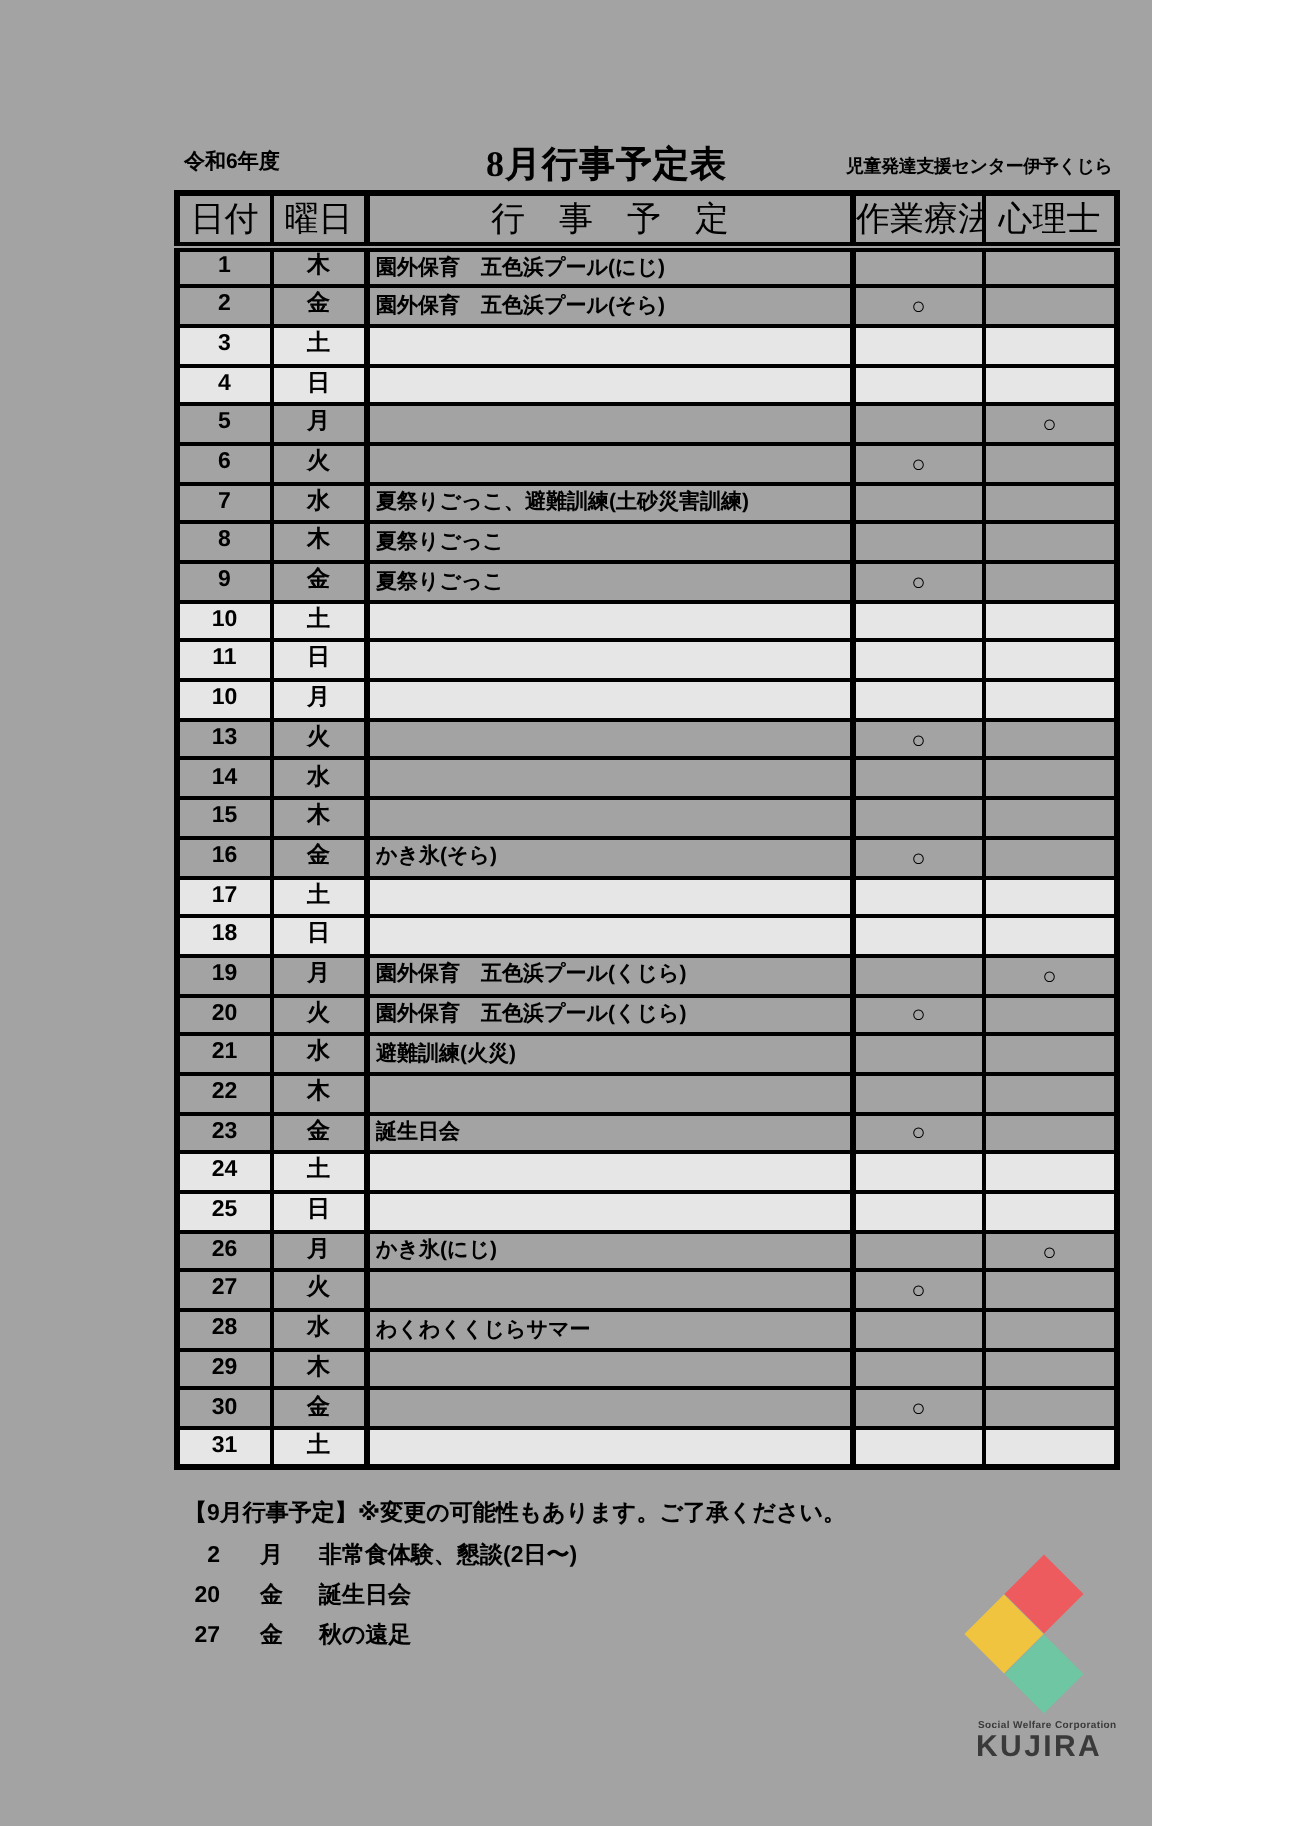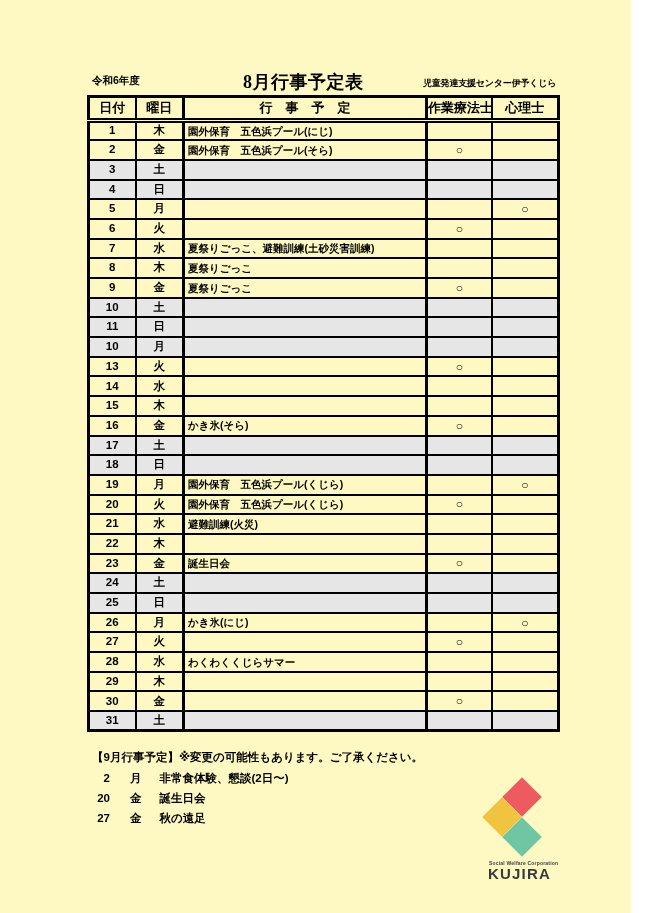--- a/index.html
+++ b/index.html
@@ -1,28 +1,28 @@
 <!DOCTYPE html>
 <html><head>
 <meta charset="utf-8">
 <style>
   html,body{margin:0;padding:0;background:#fff;}
-  .page{position:relative;width:631px;height:913px;background:#fef9c3;overflow:hidden;
+  .page{position:relative;width:576px;height:913px;background:#a3a3a3;overflow:hidden;
         font-family:"Liberation Sans","DejaVu Sans",sans-serif;color:#000;}
 
   
   .fiscal{position:absolute;left:92px;top:74px;font-size:10.5px;font-weight:bold;}
   .title{position:absolute;left:243px;top:70px;font-size:18px;font-weight:bold;letter-spacing:.5px;font-family:Liberation Serif, serif;}
   .org{position:absolute;left:423px;top:77px;font-size:9px;font-weight:bold;letter-spacing:-0.2px;white-space:nowrap;}
 
   
   table.schedule{position:absolute;left:87px;top:95px;width:470px;
                  border-collapse:collapse;table-layout:fixed;border:3px solid #000;}
   .schedule th,.schedule td{border:2px solid #000;padding:0;overflow:hidden;white-space:nowrap;}
-  .schedule thead th{height:20px;font-size:13px;font-weight:bold;text-align:center;
+  .schedule thead th{height:20px;font-size:17px;font-weight:normal;text-align:center;
                      border-bottom:5px double #000;}
   .schedule tbody tr{height:19.7px;}
   .schedule td{font-size:11.5px;font-weight:bold;text-align:center;vertical-align:middle;line-height:1;}
   .schedule td.ev{font-size:10.5px;text-align:left;padding-left:3px;margin-left:13px;}
   .schedule td.mark{font-weight:normal;font-size:12px;}
   .schedule th:nth-child(3),.schedule td:nth-child(3),
   .schedule th:nth-child(4),.schedule td:nth-child(4){border-left:3px solid #000;}
   .schedule tbody tr.closed td{background:#e6e6e6;}
 
   

